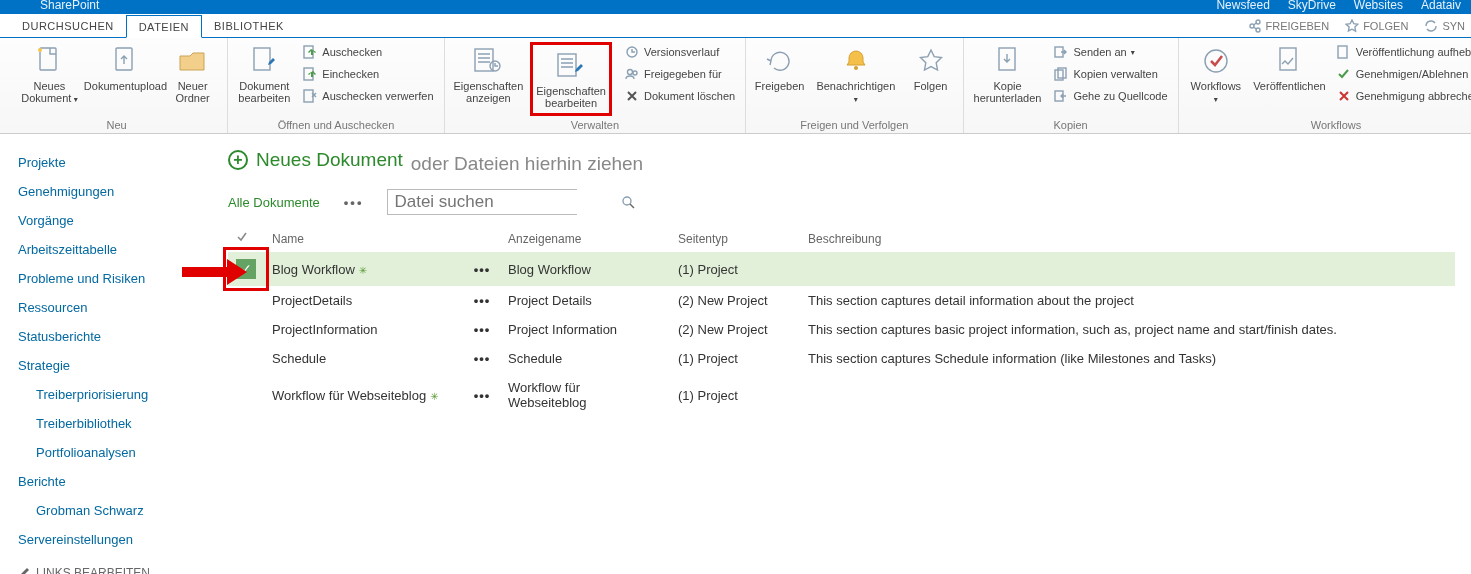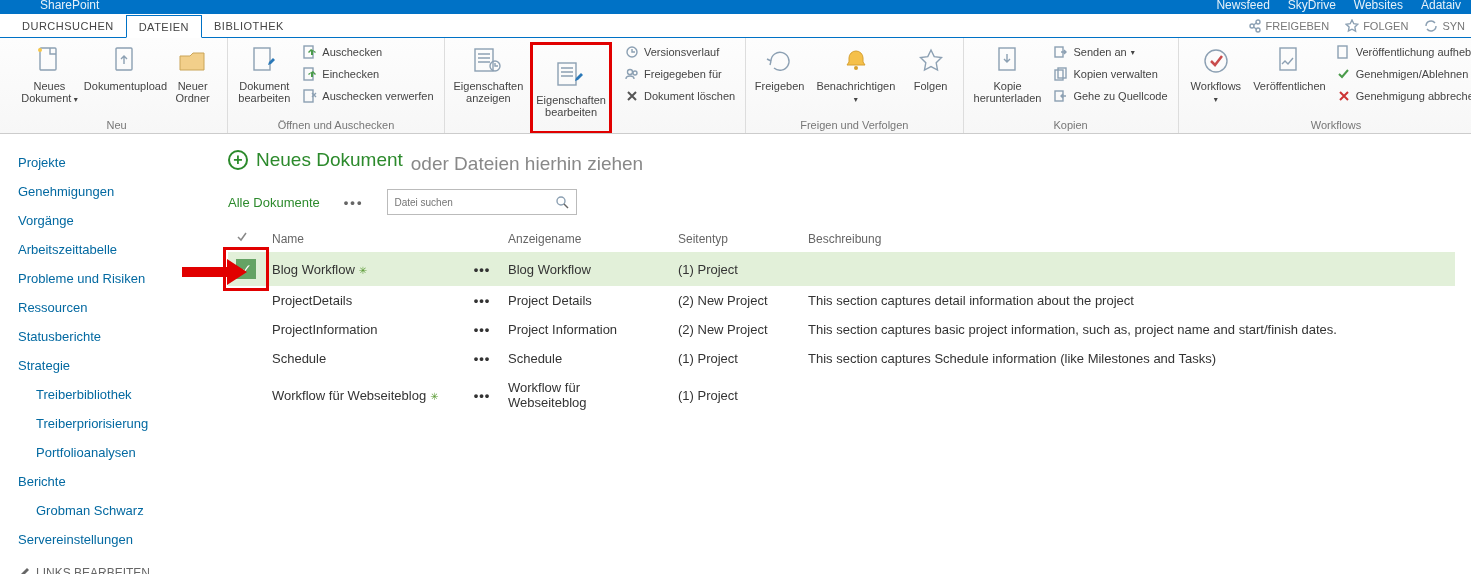--- a/index.html
+++ b/index.html
@@ -48,21 +48,21 @@
   .content { flex: 1; padding: 10px 16px 10px 8px; }
   .newdoc-row { display: flex; align-items: center; gap: 8px; margin-bottom: 14px;}
   .newdoc-row .plus { width: 20px; height: 20px; border: 2px solid #2c8a2c; border-radius: 50%; display: flex; align-items: center; justify-content: center; color:#2c8a2c; font-weight: bold; font-size: 16px; cursor: pointer;}
   .newdoc-row .newdoc-link { color: #2c8a2c; font-size: 19px; cursor: pointer;}
   .newdoc-row .draghint { color: #888; font-size: 19px; margin-top: 9px;}
 
   .views-row { display: flex; align-items: center; gap: 24px; margin-bottom: 10px;}
   .views-row .viewname { color: #2c8a2c; font-size: 13px; cursor: pointer;}
   .views-row .dots { color: #666; cursor: pointer; letter-spacing: 2px; font-weight: bold;}
   .searchbox { display: flex; border: 1px solid #bbb; width: 190px; height: 26px; }
-  .searchbox input { border: none; outline: none; flex: 1; padding: 0 6px; font-size: 10px; color: #666;}
+  .searchbox input { border: none; outline: none; flex: 1; padding: 0 6px; font-size: 17px; color: #666;}
   .searchbox .sbtn { width: 28px; display: flex; align-items: center; justify-content: center; cursor: pointer; color: #666;}
 
   table.doclist { width: 100%; border-collapse: collapse; }
   table.doclist th { text-align: left; font-weight: normal; color: #666; font-size: 12px; padding: 6px 8px; }
   table.doclist td { padding: 7px 8px; font-size: 13px; color: #333; vertical-align: middle;}
   table.doclist tr.selected td { background: #e2f0d9; }
   .cell-check { width: 28px; }
   .chkbox { width: 20px; height: 20px; display: flex; align-items: center; justify-content: center; background: #64a364; color: #fff; font-size: 14px;}
   .rowmenu { color: #777; cursor: pointer; letter-spacing: 1px; font-weight: bold; width: 24px; text-align: center;}
   .rowmenu.sel { background: #d4e8c8; }
@@ -200,21 +200,21 @@
         <div class="ricon">
             <svg width="30" height="30">
               <rect x="2" y="3" width="18" height="22" class="ico-stroke"></rect>
               <path class="ico-stroke" d="M5 8h12M5 12h12M5 16h12"></path>
               <circle cx="22" cy="20" r="5" class="ico-stroke"></circle>
               <path class="ico-stroke" d="M22 17v3h3"></path>
             </svg>
           </div>
         <div class="rlabel">Eigenschaften anzeigen</div>
       </div>
-      <div class="rbtn-big hl-red" style="padding:13px 2px;">
+      <div class="rbtn-big hl-red" style="padding:4px 2px;">
         <div class="ricon">
             <svg width="30" height="30">
               <rect x="2" y="3" width="18" height="22" class="ico-stroke"></rect>
               <path class="ico-stroke" d="M5 8h12M5 12h12M5 16h12"></path>
               <path fill="#2a78b8" d="M20 18l5-5 2 2-5 5-3 1z"></path>
             </svg>
           </div>
         <div class="rlabel">Eigenschaften bearbeiten</div>
       </div>
       <div class="rbtn-small-list" style="margin-left:4px;">
@@ -382,22 +382,22 @@
 
   <div class="sidebar" id="sidebar">
       <a class="navitem">Projekte</a>
       <a class="navitem">Genehmigungen</a>
       <a class="navitem">Vorgänge</a>
       <a class="navitem">Arbeitszeittabelle</a>
       <a class="navitem">Probleme und Risiken</a>
       <a class="navitem">Ressourcen</a>
       <a class="navitem">Statusberichte</a>
       <a class="navitem">Strategie</a>
+      <a class="navitem subitem">Treiberpriorisierung</a>
       <a class="navitem subitem">Treiberbibliothek</a>
-      <a class="navitem subitem">Treiberpriorisierung</a>
       <a class="navitem subitem">Portfolioanalysen</a>
       <a class="navitem">Berichte</a>
       <a class="navitem subitem">Grobman Schwarz</a>
       <a class="navitem">Servereinstellungen</a>
       <div class="editlinks">
         <svg width="12" height="12">
           <path d="M1 11l1-3 7-7 2 2-7 7z" fill="#666"></path>
         </svg>
         <span>LINKS BEARBEITEN</span>
       </div>

